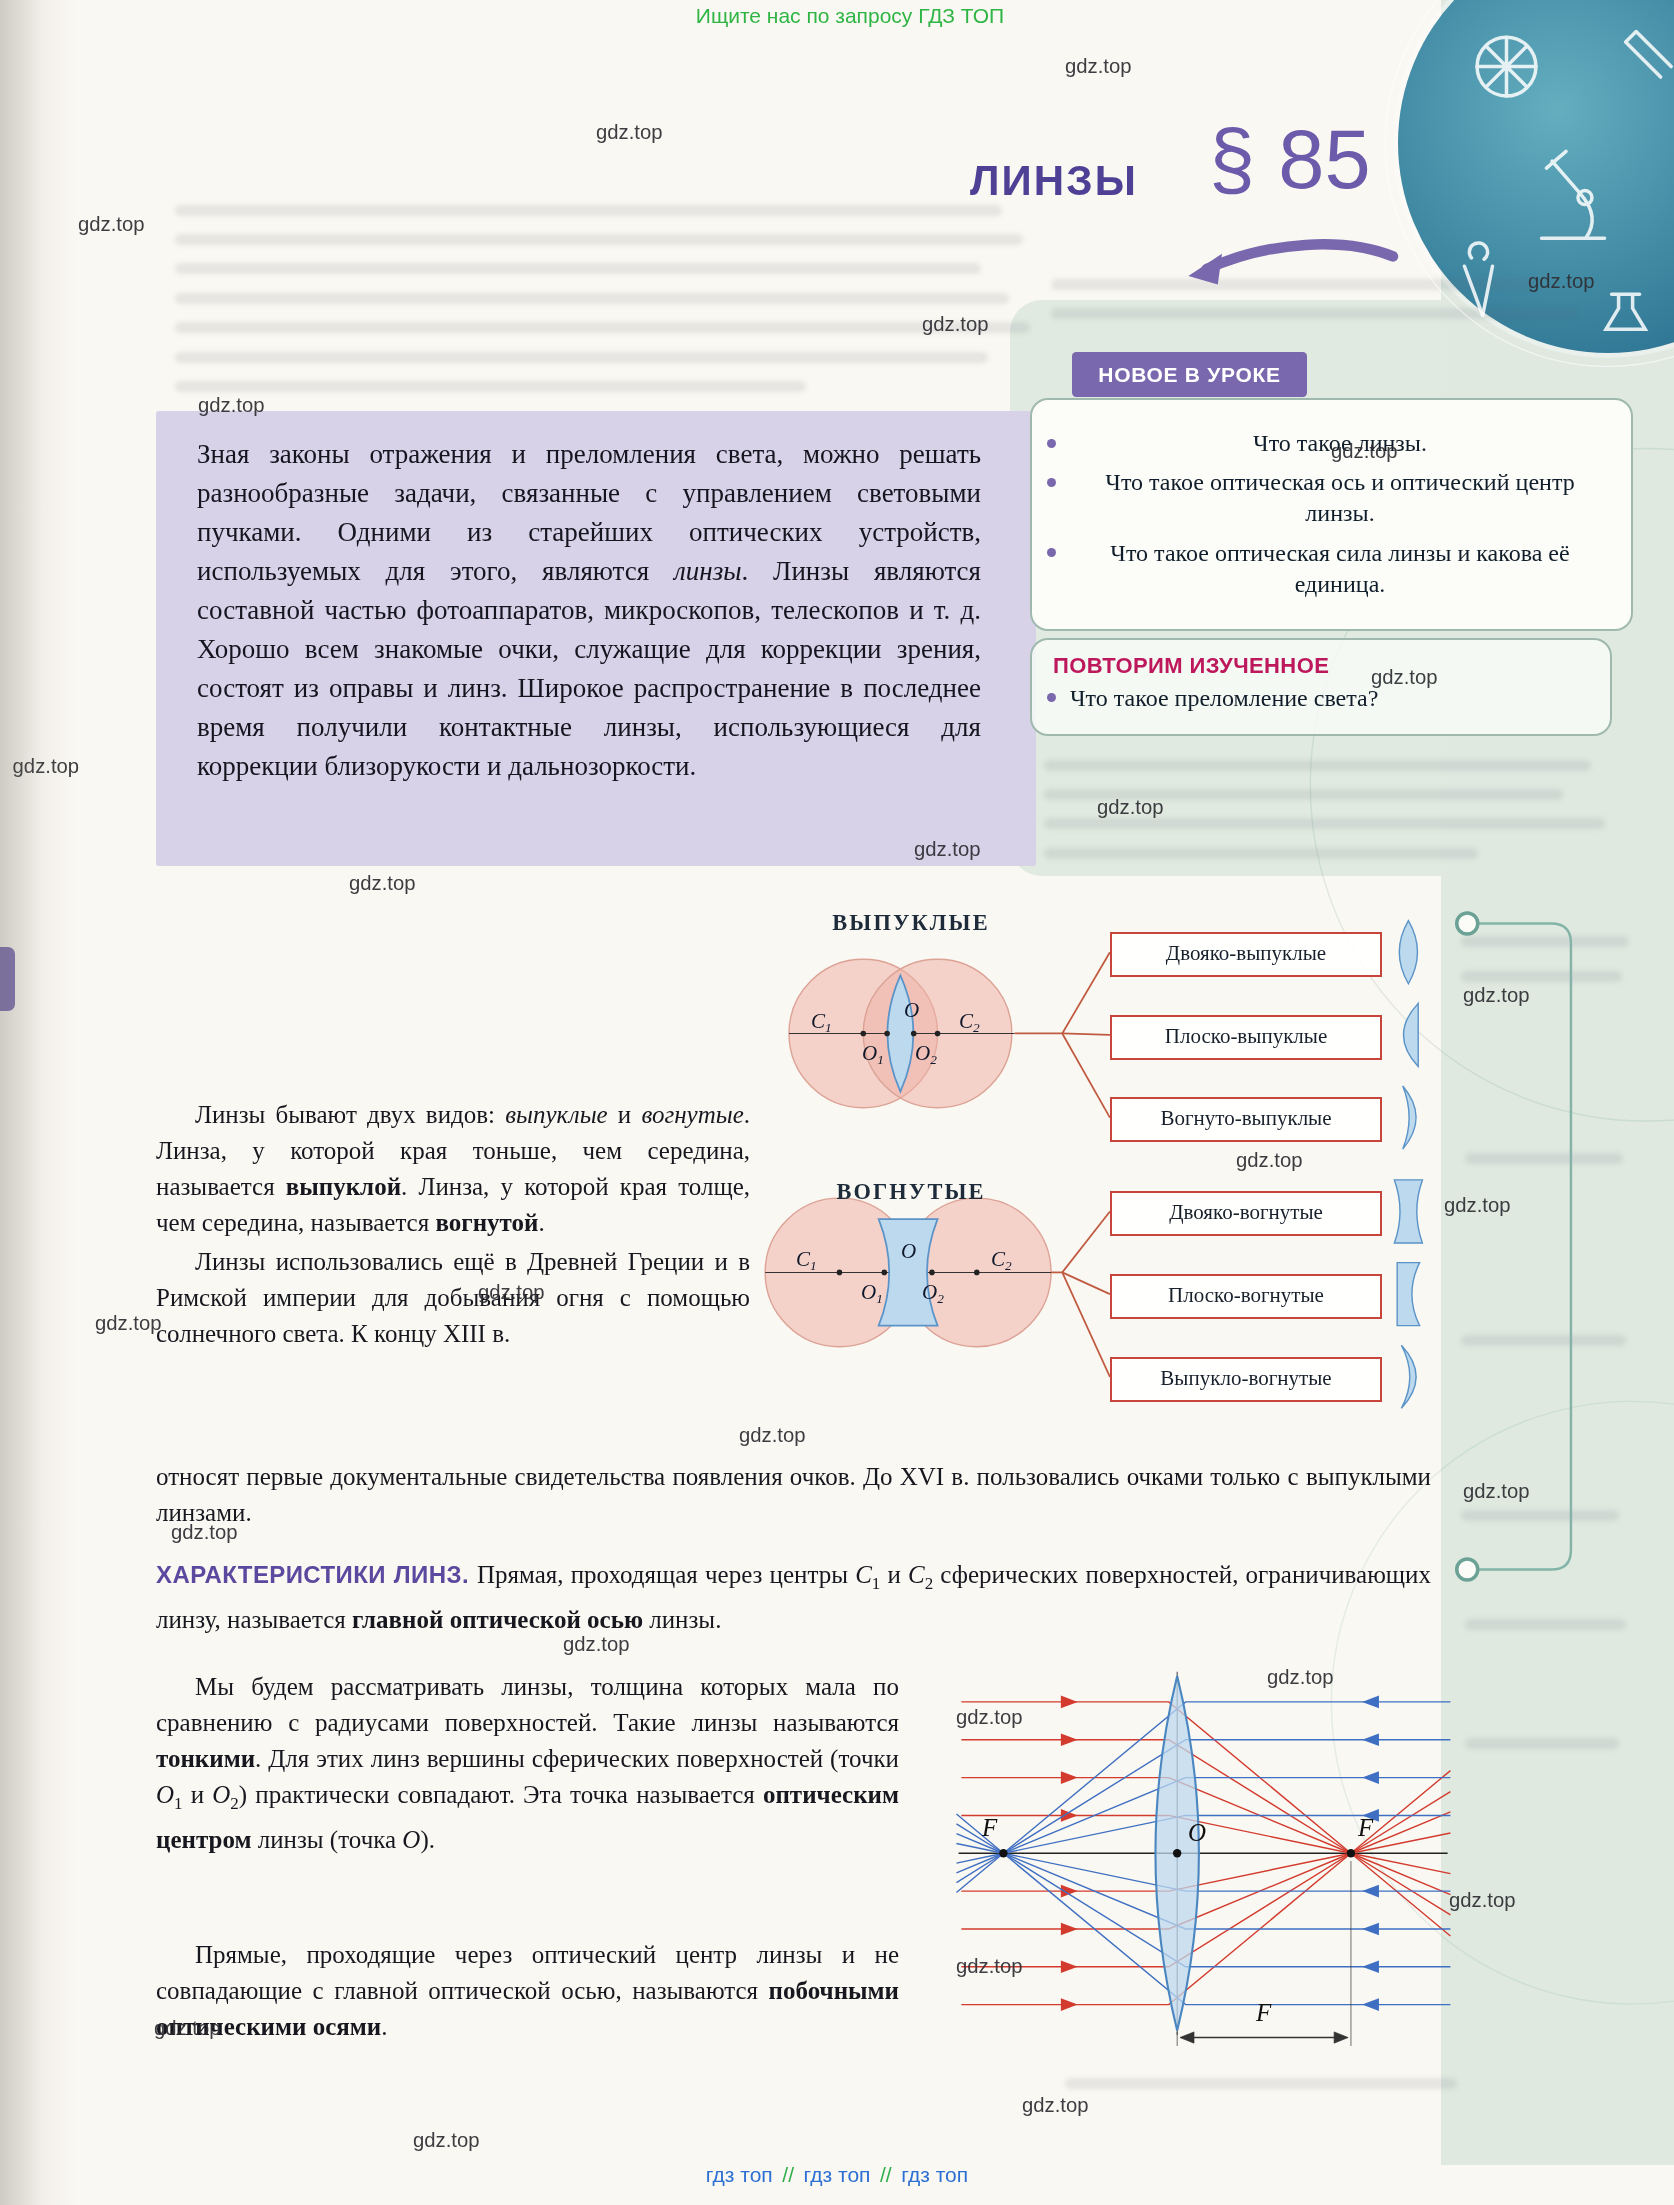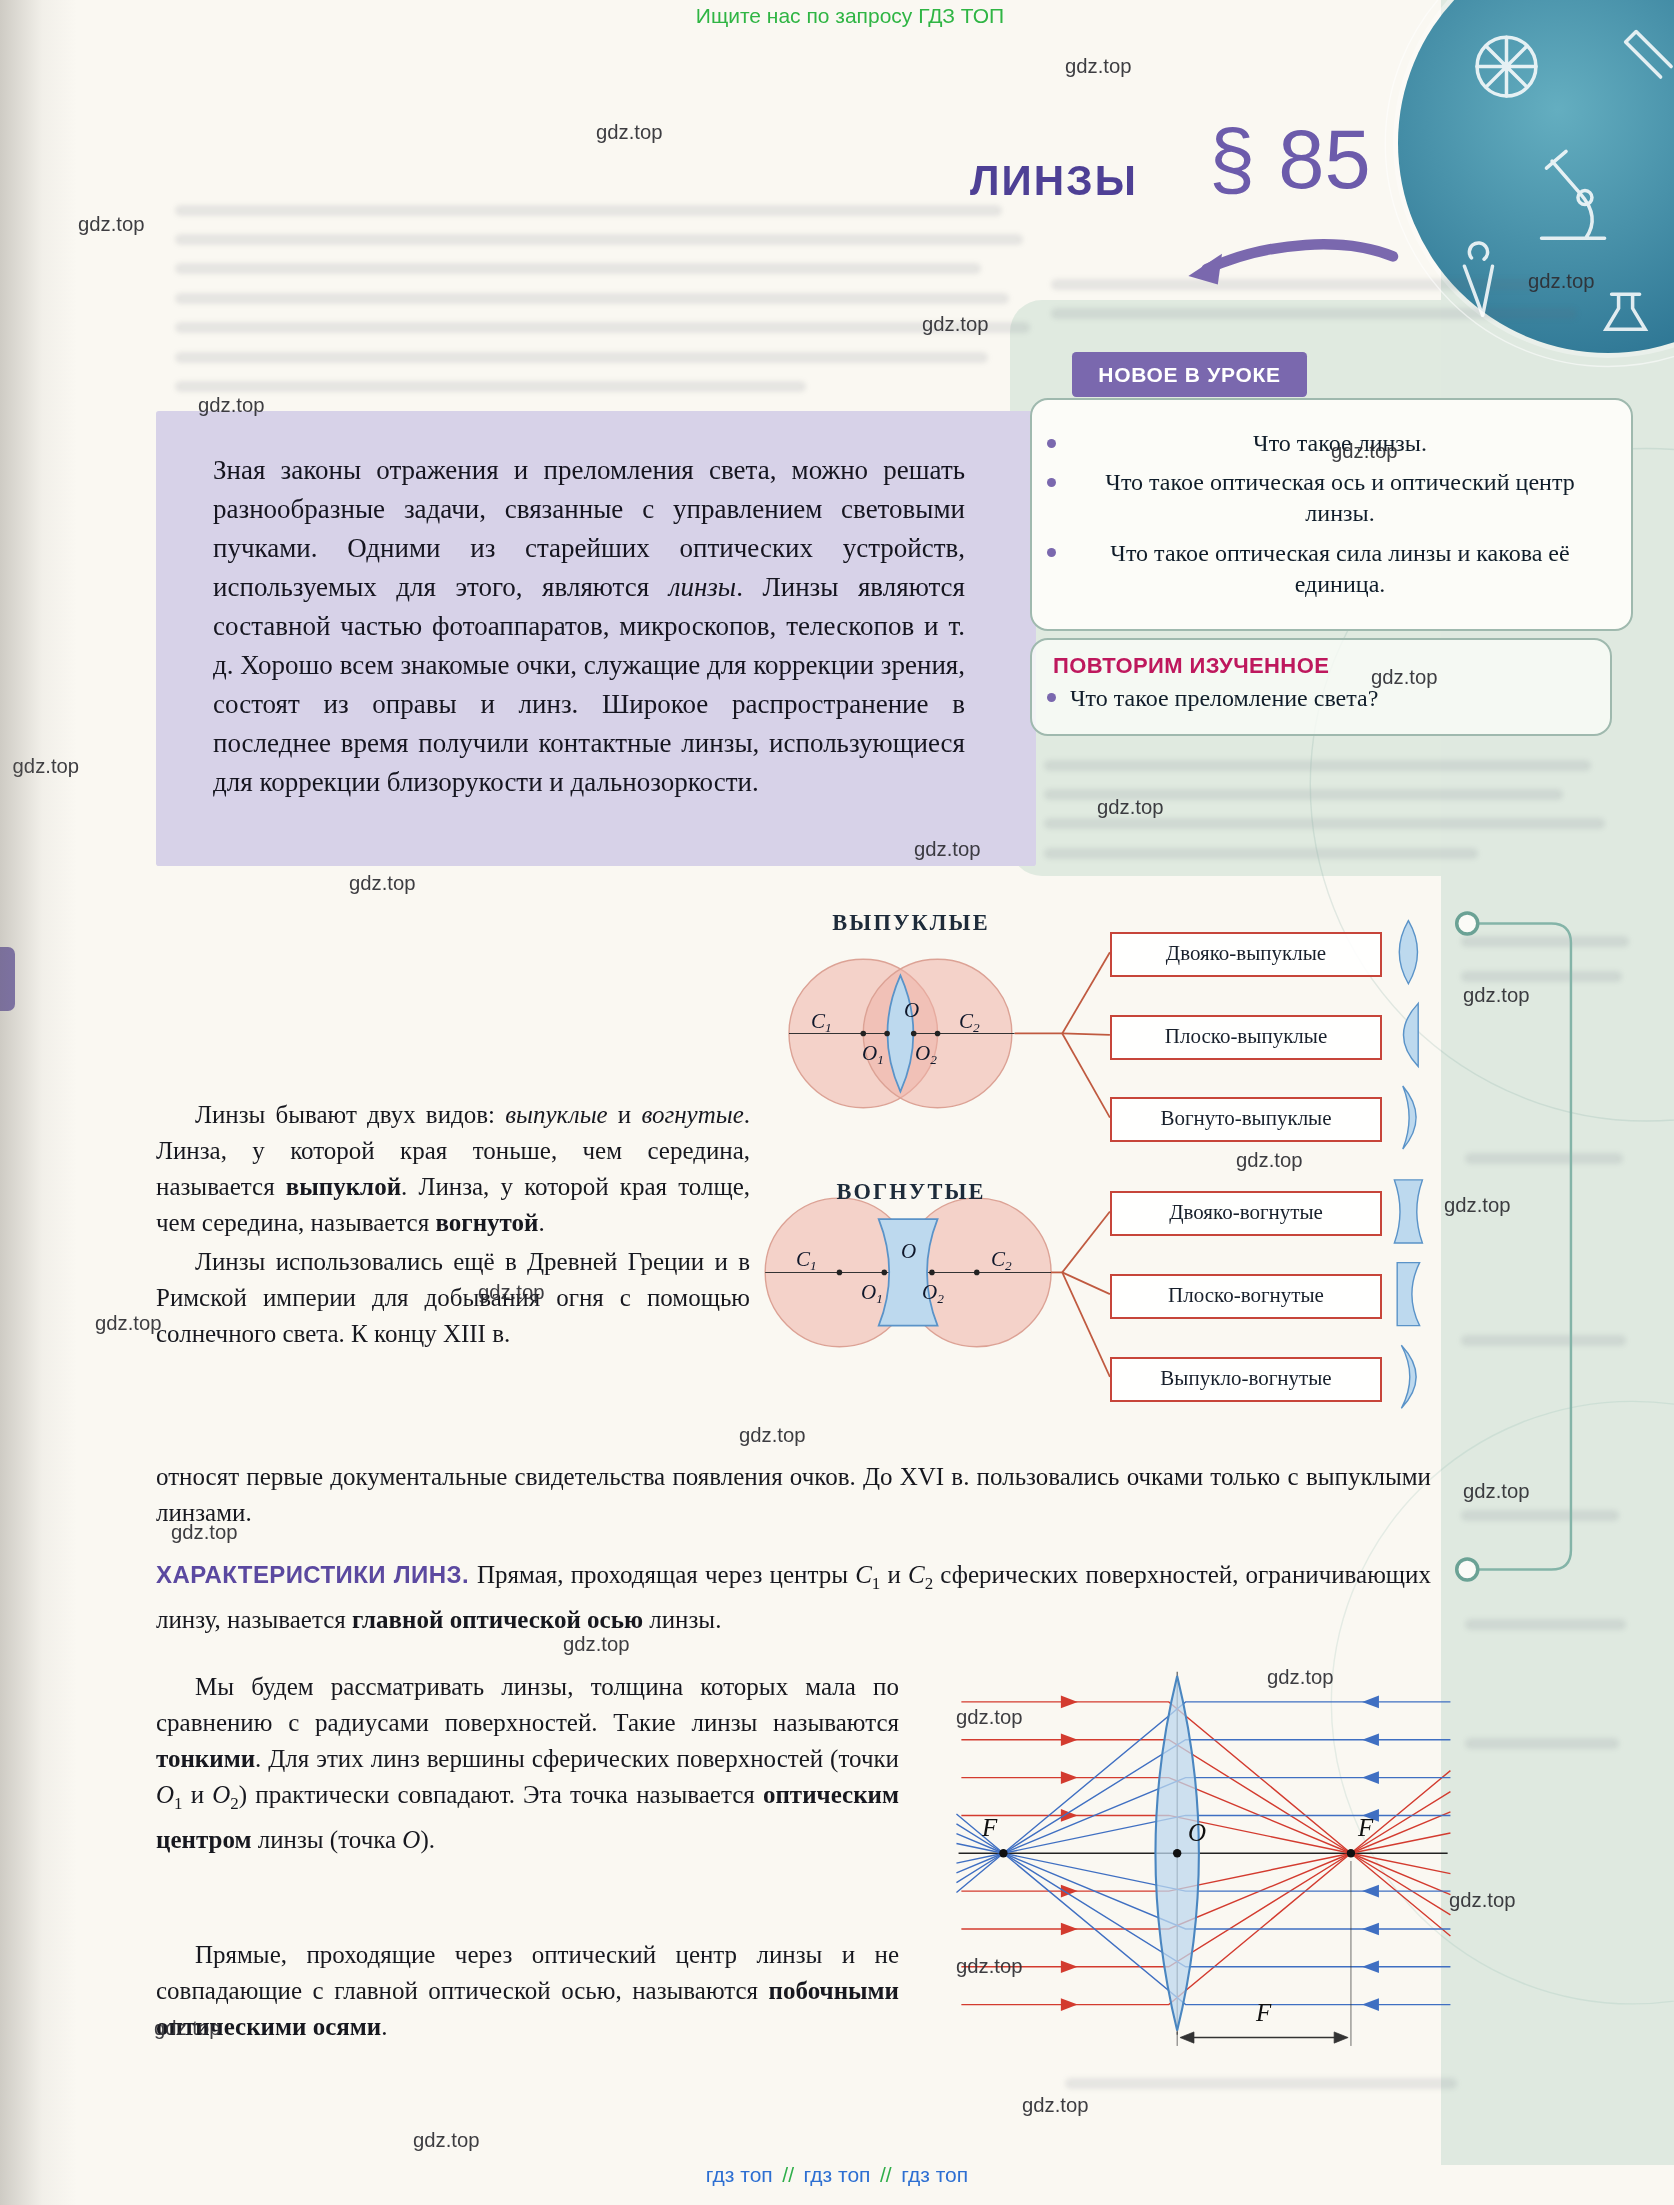--- a/index.html
+++ b/index.html
@@ -22,21 +22,21 @@
   
   .overlay{position:absolute;left:0;top:0;z-index:2;pointer-events:none;}
   
   .page-title{position:absolute;left:970px;top:157px;font:bold 42px "Liberation Sans",sans-serif;
               color:#4e4095;letter-spacing:2.1px;z-index:3;}
   .section-num{position:absolute;left:1209px;top:112px;font:400 83px "Liberation Sans",sans-serif;
                color:#6c5bab;z-index:3;}
   
   .intro-box{position:absolute;left:156px;top:411px;width:880px;height:455px;background:#d7d2e8;
              border-radius:2.8px;z-index:3;}
-  .intro-box p{margin:16px;padding:24px 55px 0 41px;font:27px/39px "Liberation Serif",serif;
+  .intro-box p{margin:0;padding:24px 55px 0 41px;font:27px/39px "Liberation Serif",serif;
                color:#15151f;text-align:justify;}
   
   .badge{position:absolute;left:1072px;top:352px;width:235px;height:45px;background:#7a68ae;color:#fff;
          font:bold 21px/45px "Liberation Sans",sans-serif;text-align:center;letter-spacing:0.7px;
          border-radius:4.2px;z-index:4;}
   .nil-box{position:absolute;left:1030px;top:398px;width:603px;height:233px;background:#fcfcf8;
            border:2.1px solid #9fb9ae;border-radius:18px;z-index:3;box-sizing:border-box;text-align:center;}
   .plist{list-style:none;margin:0;padding:28px 21px 0 0;}
   .plist li{position:relative;padding-left:38px;margin-bottom:8.4px;
             font:24px/31px "Liberation Serif",serif;color:#101d2a;}

